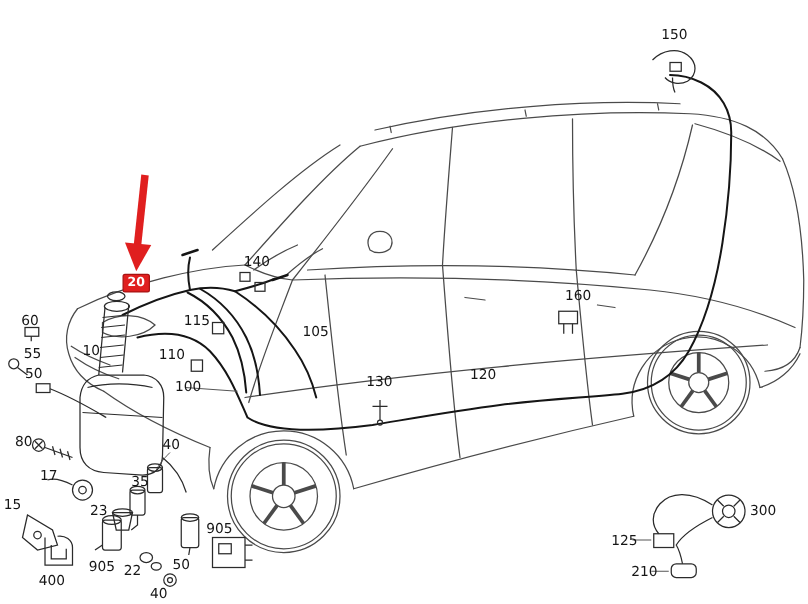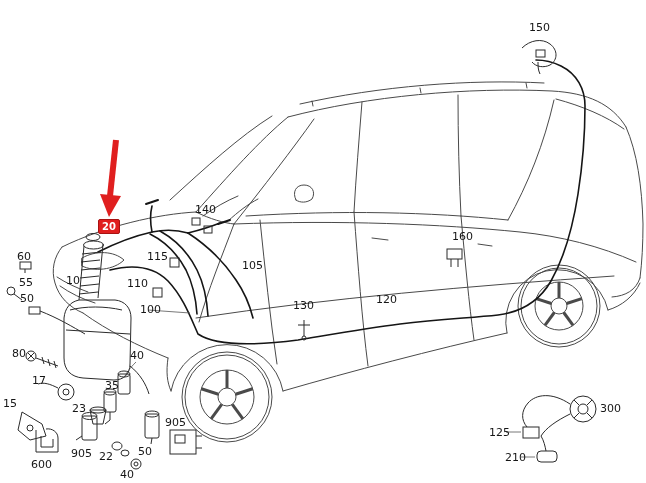--- a/index.html
+++ b/index.html
@@ -210,19 +210,19 @@
   <div class="lbl" style="left:12px;top:347px">80</div>
   <div class="lbl" style="left:130px;top:349px">40</div>
   <div class="lbl" style="left:32px;top:374px">17</div>
   <div class="lbl" style="left:105px;top:379px">35</div>
   <div class="lbl" style="left:3px;top:397px">15</div>
   <div class="lbl" style="left:72px;top:402px">23</div>
   <div class="lbl" style="left:71px;top:447px">905</div>
   <div class="lbl" style="left:99px;top:450px">22</div>
   <div class="lbl" style="left:138px;top:445px">50</div>
   <div class="lbl" style="left:120px;top:468px">40</div>
-  <div class="lbl" style="left:31px;top:458px">600</div>
+  <div class="lbl" style="left:31px;top:458px">400</div>
   <div class="lbl" style="left:165px;top:416px">905</div>
   <div class="lbl" style="left:600px;top:402px">300</div>
   <div class="lbl" style="left:489px;top:426px">125</div>
   <div class="lbl" style="left:505px;top:451px">210</div>
 
 </div>
 
 </body></html>

